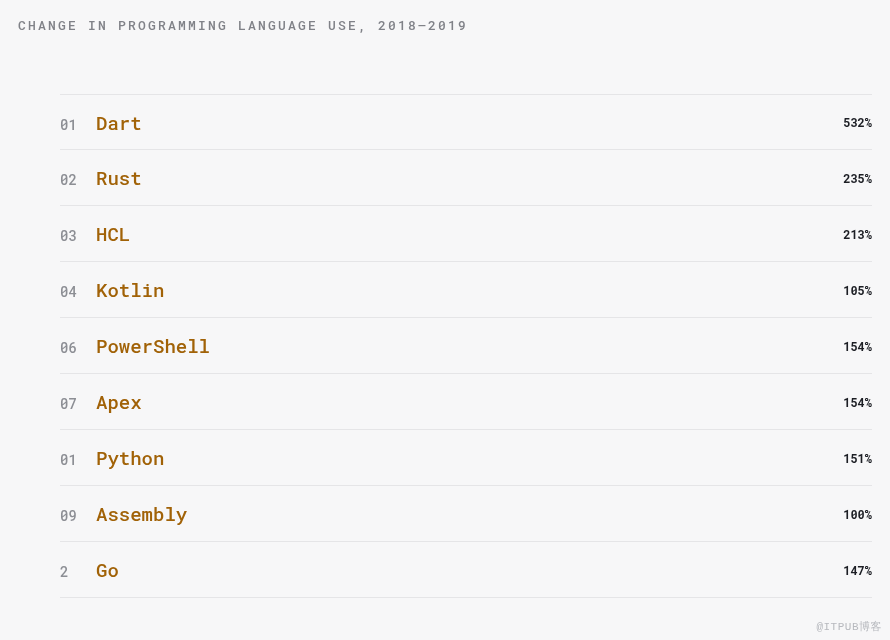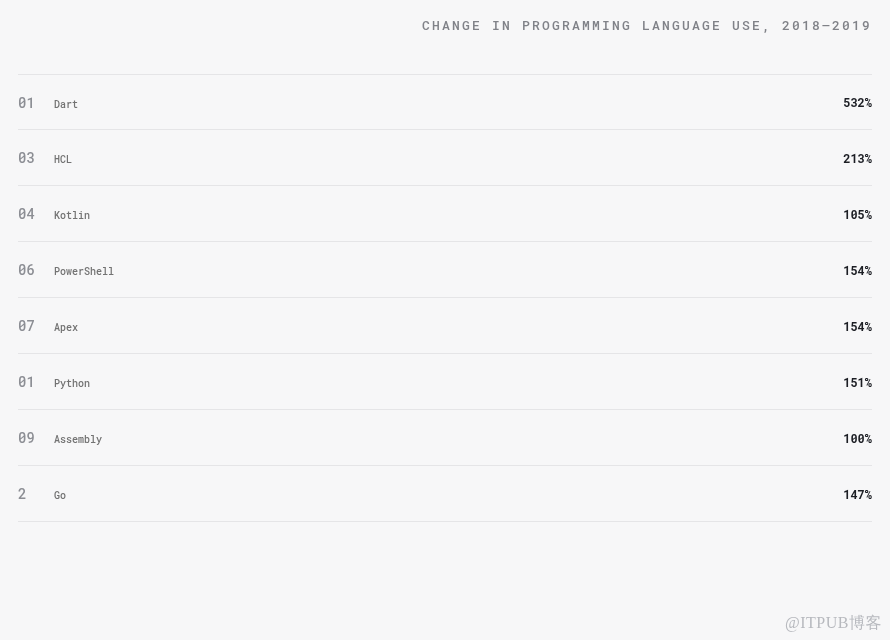--- a/index.html
+++ b/index.html
@@ -17,81 +17,88 @@
     }
     .container {
       padding: 16px 18px 0 18px;
     }
     .title {
       color: #808288;
       font-size: 13px;
       font-weight: 500;
       letter-spacing: 2.2px;
       text-transform: uppercase;
-      margin-bottom: 40px;
-      text-align: right;
+      margin-bottom: 60px;
     }
     .list {
       display: flex;
       flex-direction: column;
     }
     .row {
       display: flex;
       align-items: center;
       justify-content: space-between;
       height: 56px;
       border-bottom: 1px solid #e5e5e7;
+      margin-left: 42px;
     }
     .row:first-child {
       border-top: 1px solid #e5e5e7;
     }
     .left {
       display: flex;
       align-items: baseline;
       gap: 14px;
     }
     .rank {
       color: #8c8e94;
       font-size: 14px;
       font-weight: 500;
       min-width: 22px;
     }
     .lang {
-      color: #737373;
-      font-size: 10px;
+      color: #a16207;
+      font-size: 19px;
       font-weight: 500;
     }
     .value {
       color: #1c1e24;
       font-size: 12px;
       font-weight: 700;
     }
     .watermark {
       position: absolute;
       right: 8px;
       bottom: 6px;
-      font-family: Liberation Serif, serif;
+      font-family: Liberation Mono, monospace;
       color: #b7b9be;
-      font-size: 16px;
+      font-size: 11px;
       letter-spacing: 0.5px;
       margin-top: 47px;
     }
   </style>
 </head>
 <body>
 
 <div class="container">
   <h1 class="title">CHANGE IN PROGRAMMING LANGUAGE USE, 2018–2019</h1>
   <div class="list" id="list">
       <div class="row">
         <div class="left">
           <span class="rank">01</span>
           <span class="lang">Dart</span>
         </div>
         <span class="value">532%</span>
+      </div>
+      <div class="row">
+        <div class="left">
+          <span class="rank">02</span>
+          <span class="lang">Rust</span>
+        </div>
+        <span class="value">235%</span>
       </div>
       <div class="row">
         <div class="left">
           <span class="rank">03</span>
           <span class="lang">HCL</span>
         </div>
         <span class="value">213%</span>
       </div>
       <div class="row">
         <div class="left">

